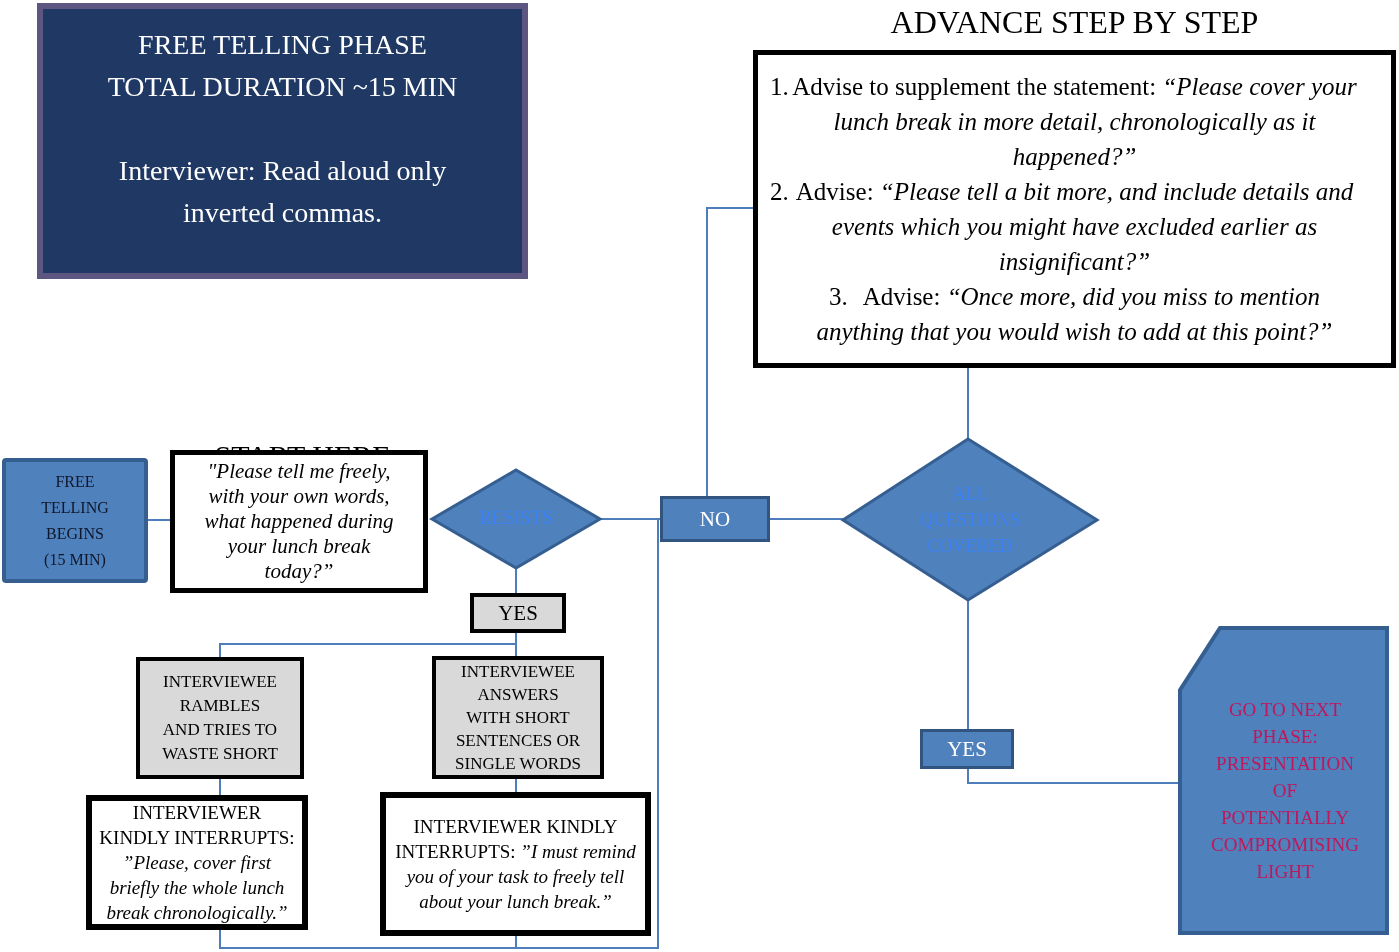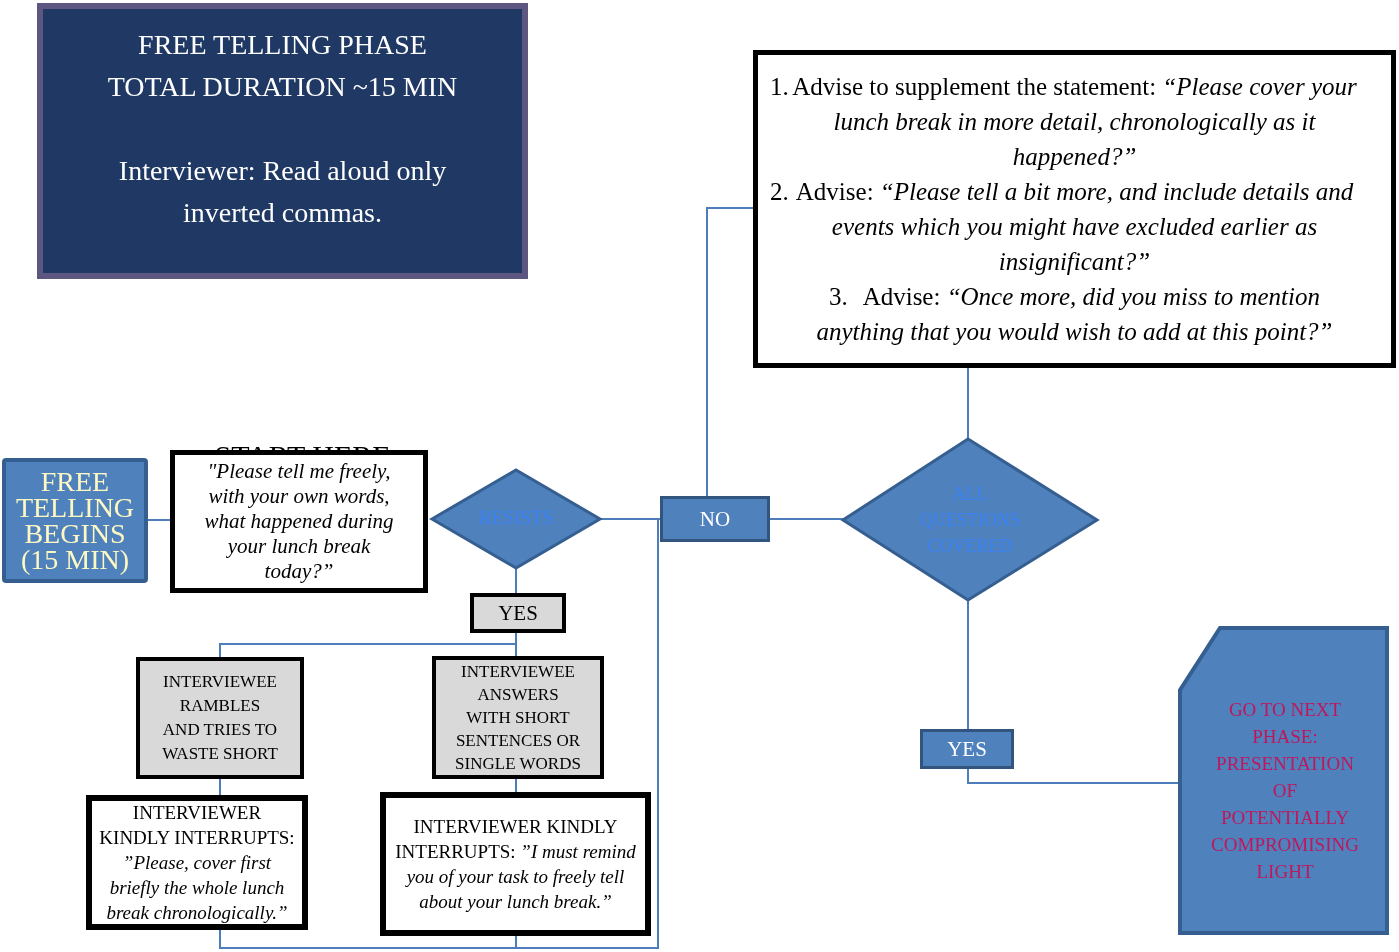--- a/index.html
+++ b/index.html
@@ -26,21 +26,21 @@
     font-size:25px;line-height:35px;padding:14px 26px 0 26px;
   }
   .adv-item{position:relative;text-align:center;}
   .adv-num{position:absolute;left:-14px;top:0;}
   .adv-num.inline{position:static;margin-right:10px;}
   .q{font-style:italic;}
 
   .free-box{
     left:2px;top:458px;width:146px;height:125px;
     background:#4f81bd;border:4px solid #365f91;border-radius:4px;
-    color:#fef9c3;font-size:28px;line-height:26px;
+    color:#0f172a;font-size:16px;line-height:26px;
   }
   .prompt-box{
     left:170px;top:450px;width:258px;height:143px;
     background:#ffffff;border:5px solid #000;
     font-style:italic;font-size:21px;line-height:25px;text-align:center;padding-top:4px;
   }
   .diamond-label{color:#3b82f6;text-align:center;}
   .resists-label{left:432px;top:507px;width:168px;font-size:19px;}
   .allq-label{left:890px;top:481px;width:160px;font-size:18px;line-height:26px;}
 
@@ -94,20 +94,21 @@
   </svg>
 
   <div class="abs intro-box">
       <div>FREE TELLING PHASE</div>
       <div>TOTAL DURATION ~15 MIN</div>
       <div>&nbsp;</div>
       <div>Interviewer: Read aloud only</div>
       <div>inverted commas.</div>
     </div>
 
+  <div class="abs big-title advance-title">ADVANCE STEP BY STEP</div>
 
   <div class="abs advance-box">
     <div class="adv-item">
       <span class="adv-num">1.</span>
       <span>Advise to supplement  the statement:</span>
       <span class="q">“Please cover your lunch break in more detail, chronologically as it happened?”</span>
     </div>
     <div class="adv-item">
       <span class="adv-num">2.</span>
       <span>Advise:</span>

